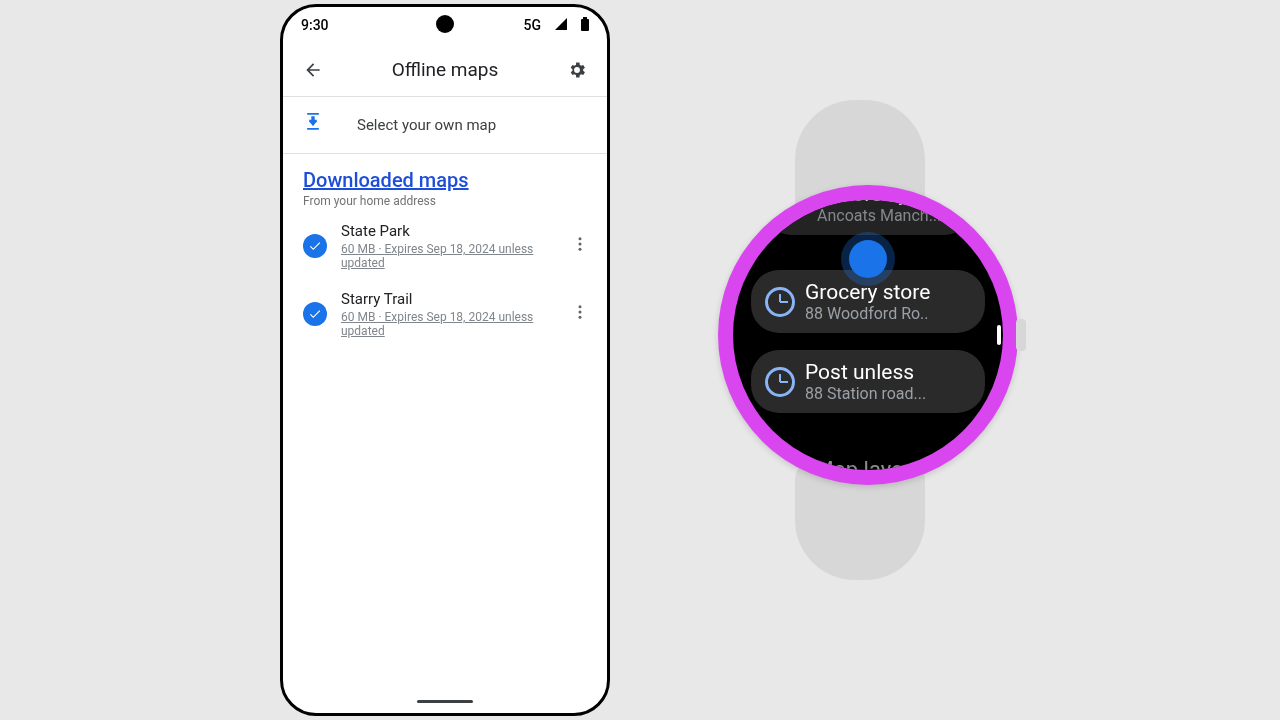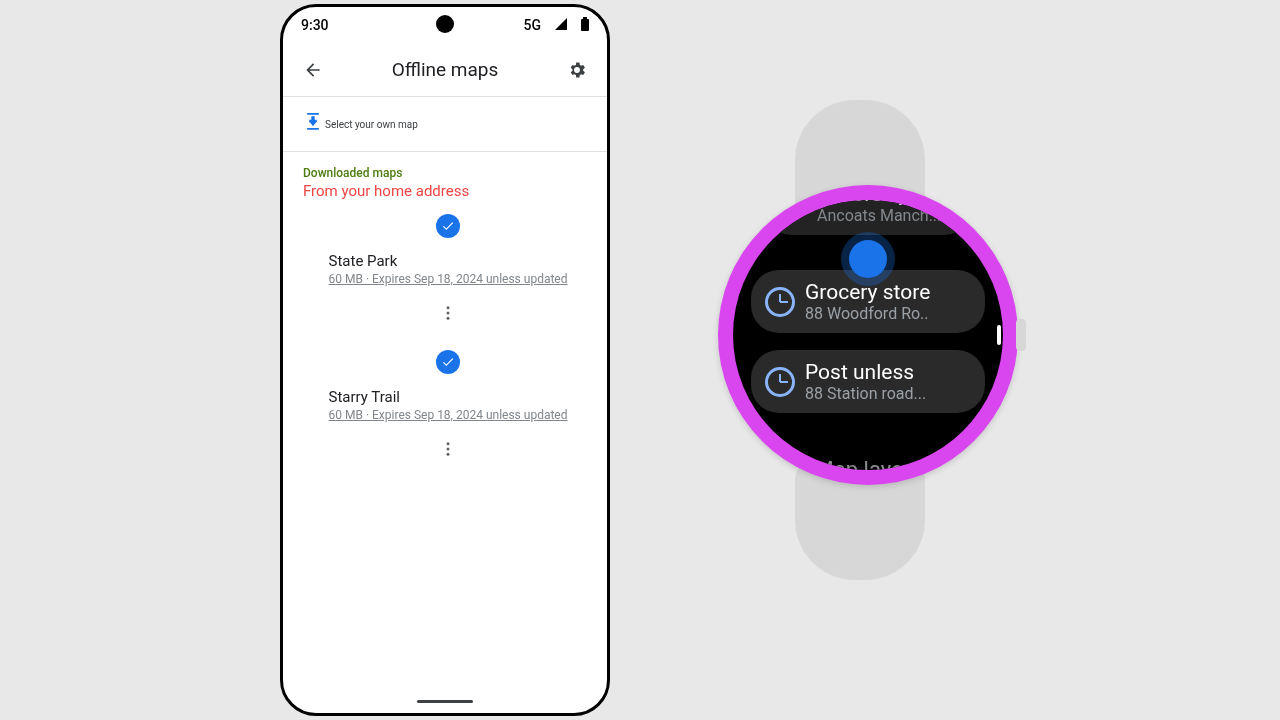--- a/index.html
+++ b/index.html
@@ -37,37 +37,36 @@
   .appbar {
     height: 54px;
     display: flex; align-items: center; justify-content: space-between;
     padding: 0 16px;
     border-bottom: 1px solid #e0e0e0;
     gap: 14px;
   }
   .appbar-title { font-size: 19px; color: #202124; }
   .icon-btn { width: 28px; height: 28px; display:flex; align-items:center; justify-content:center; cursor:pointer; color:#3c4043; }
   .select-row {
-    display: flex; align-items: center; gap: 2px;
+    display: flex; align-items: center; gap: 34px;
     padding: 16px 20px;
     border-bottom: 1px solid #e0e0e0;
     cursor: pointer;
-    font-size: 10px; color:#3c4043;
+    font-size: 15px; color:#3c4043;
   }
   .dl-icon { color: #1a73e8; }
   .section-head {
     padding: 14px 20px 4px;
   }
-  .section-title { font-size: 12px; font-weight: 500; color:#4d7c0f; }
-  .section-sub { font-size: 15px; color:#ef4444; margin-top:2px; }
+  .section-title { font-size: 20px; font-weight: 500; color:#1d4ed8;text-decoration:underline; }
+  .section-sub { font-size: 12px; color:#737373; margin-top:2px; }
   .map-row {
     display: flex; align-items: center; gap: 14px;
     padding: 10px 14px 10px 20px;
     cursor: pointer;
-    flex-direction: column;
   }
   .check-badge {
     width: 24px; height: 24px; border-radius: 50%;
     background: #1a73e8; display:flex; align-items:center; justify-content:center;
     color:#fff; flex-shrink:0;
   }
   .map-text { flex:1; min-width:0; }
   .map-name { font-size: 15px; color:#202124; }
   .map-meta { font-size: 12px; color:#80868b; margin-top:2px;text-decoration:underline; }
   .overflow { color:#5f6368; cursor:pointer; padding:4px; }

